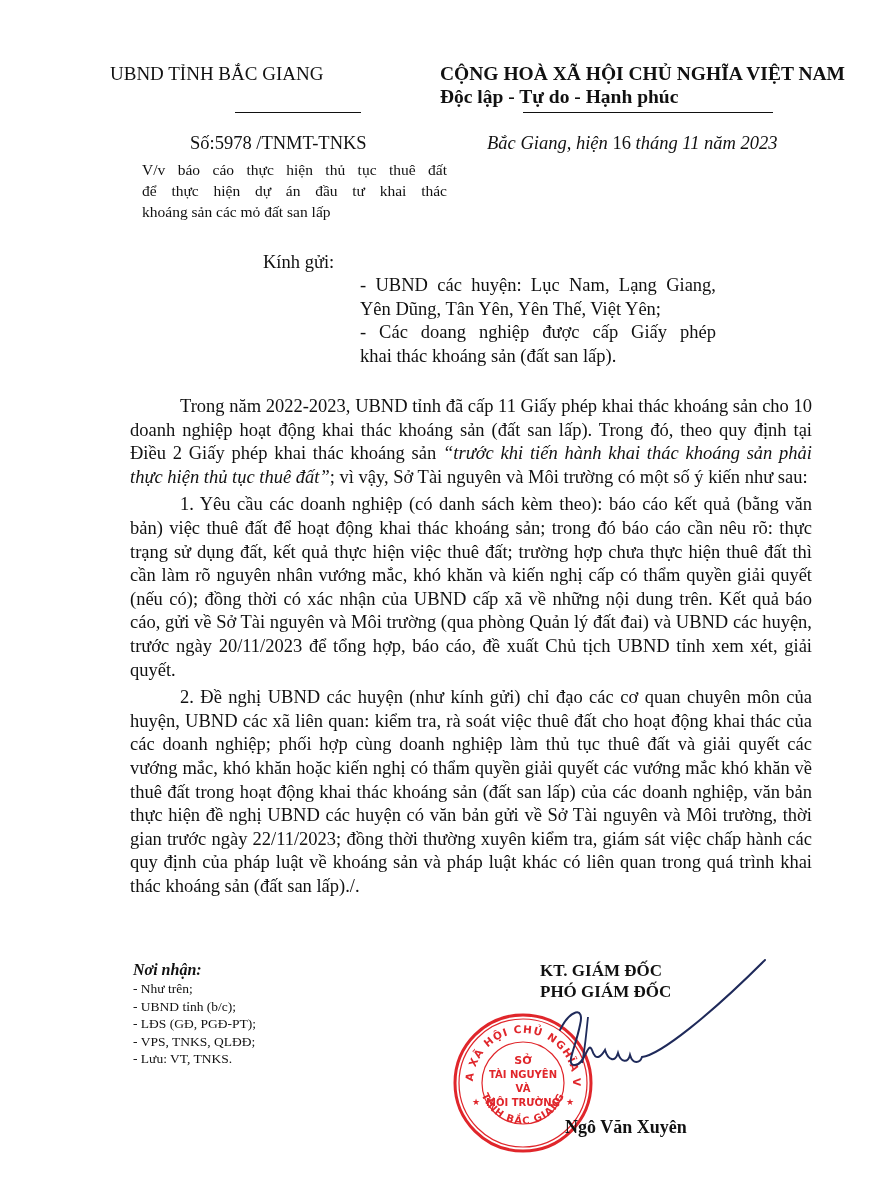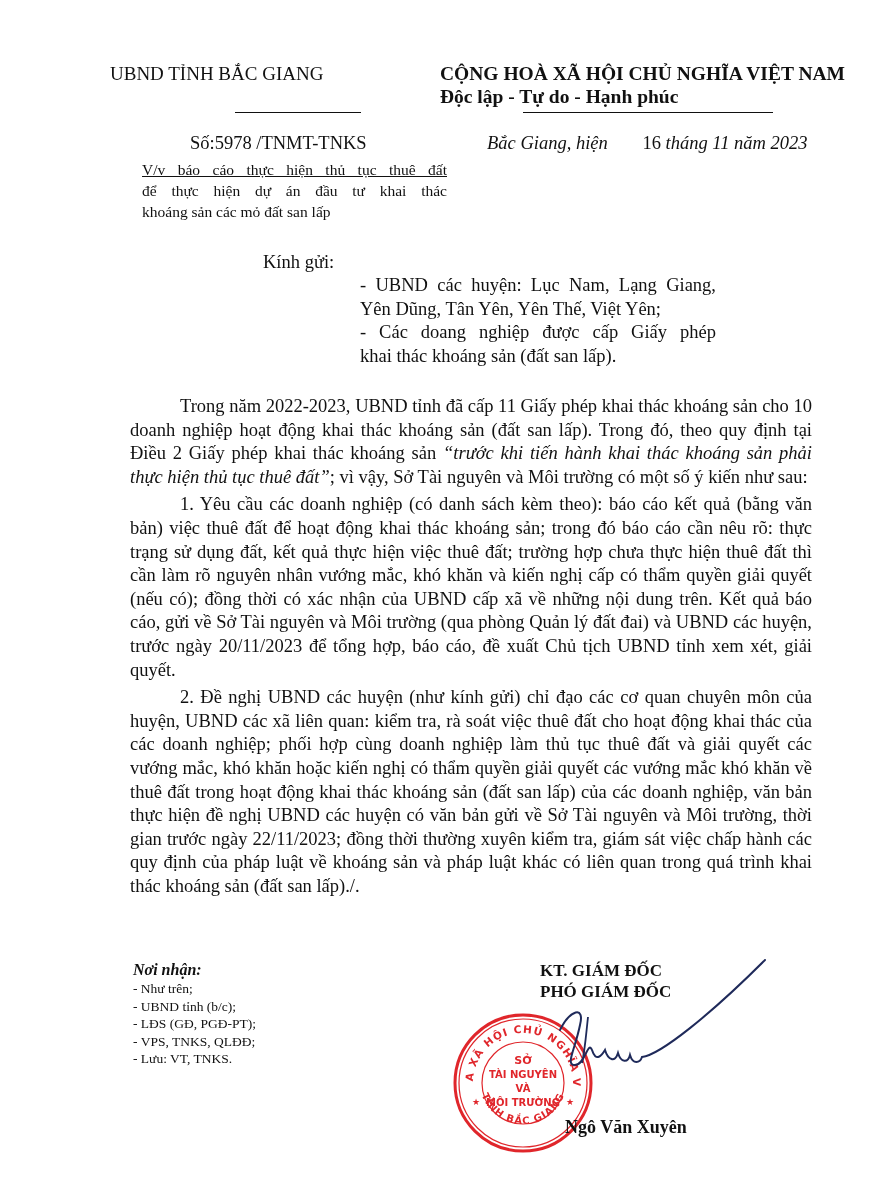--- a/index.html
+++ b/index.html
@@ -9,21 +9,21 @@
   .center { text-align: left; }
   .hdr-left { left: 110px; top: 62px; width: 350px; }
   .hdr-left .l1 { font-size: 19px; line-height: 23px; }
   .hdr-left .l2 { font-size: 19px; font-weight: bold; line-height: 23px; white-space: nowrap; }
   .uline { height: 1.4px; background: #111; position: absolute; }
   .hdr-right { left: 440px; top: 62px; width: 420px; }
   .hdr-right .l1 { font-size: 19.5px; font-weight: bold; line-height: 23px; white-space: nowrap; }
   .hdr-right .l2 { font-size: 19.5px; font-weight: bold; line-height: 23px; }
   .docno { left: 190px; top: 133px; font-size: 18.5px; white-space: nowrap; }
   .date { left: 487px; top: 133px; font-size: 18.5px; font-style: italic; white-space: nowrap; }
-  .date .num { font-style: normal; margin-left: 30px; }
+  .date .num { font-style: normal; }
   .subject { left: 142px; top: 159px; width: 305px; font-size: 15.5px; line-height: 21px; text-align: justify; }
   .subject span { display: block; }
   .kinhgui { left: 263px; top: 252px; font-size: 18.5px; }
   .recips { left: 360px; top: 274px; width: 356px; font-size: 18.5px; line-height: 23.5px; text-align: justify; }
   .recips div { text-align-last: justify; }
   .recips div.last { text-align-last: left; }
   .body { left: 130px; top: 395px; width: 682px; font-size: 18.5px; line-height: 23.6px; text-align: justify; }
   .body p { margin: 0 0 4px 0; text-indent: 50px; }
   .body em { font-style: italic; }
   .noinhan { left: 133px; top: 960px; width: 260px; }
@@ -50,21 +50,21 @@
 
 <div class="abs docno">
   <span>Số:</span><span>5978</span><span> /TNMT-TNKS</span>
 </div>
 
 <div class="abs date">
   <span>Bắc Giang, hiện </span><span class="num">16</span><span> tháng 11 năm 2023</span>
 </div>
 
 <div class="abs subject">
-  <span style="text-align-last:justify;text-decoration:underline;">V/v báo cáo thực hiện thủ tục thuê đất</span>
+  <span style="text-align-last:justify;">V/v báo cáo thực hiện thủ tục thuê đất</span>
   <span style="text-align-last:justify;">để thực hiện dự án đầu tư khai thác</span>
   <span>khoáng sản các mỏ đất san lấp</span>
 </div>
 
 <div class="abs kinhgui">Kính gửi:</div>
 <div class="abs recips">
   <div>- UBND các huyện: Lục Nam, Lạng Giang,</div>
   <div class="last">Yên Dũng, Tân Yên, Yên Thế, Việt Yên;</div>
   <div>- Các doang nghiệp được cấp Giấy phép</div>
   <div class="last">khai thác khoáng sản (đất san lấp).</div>

